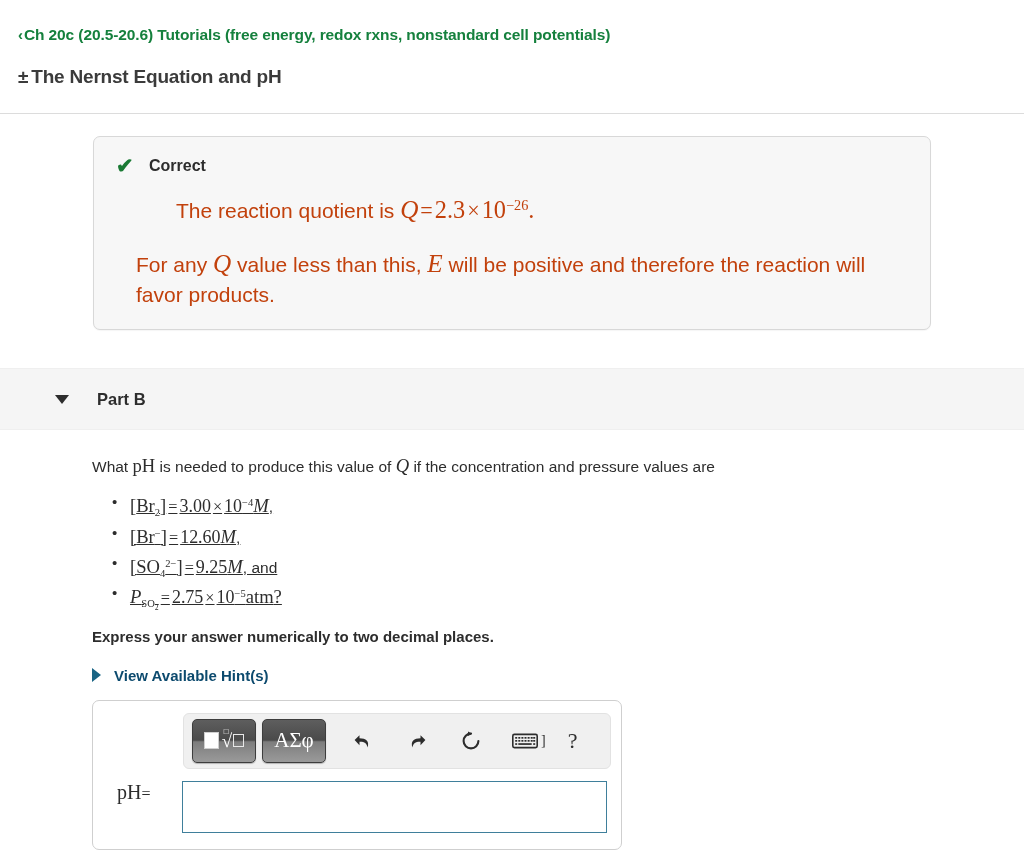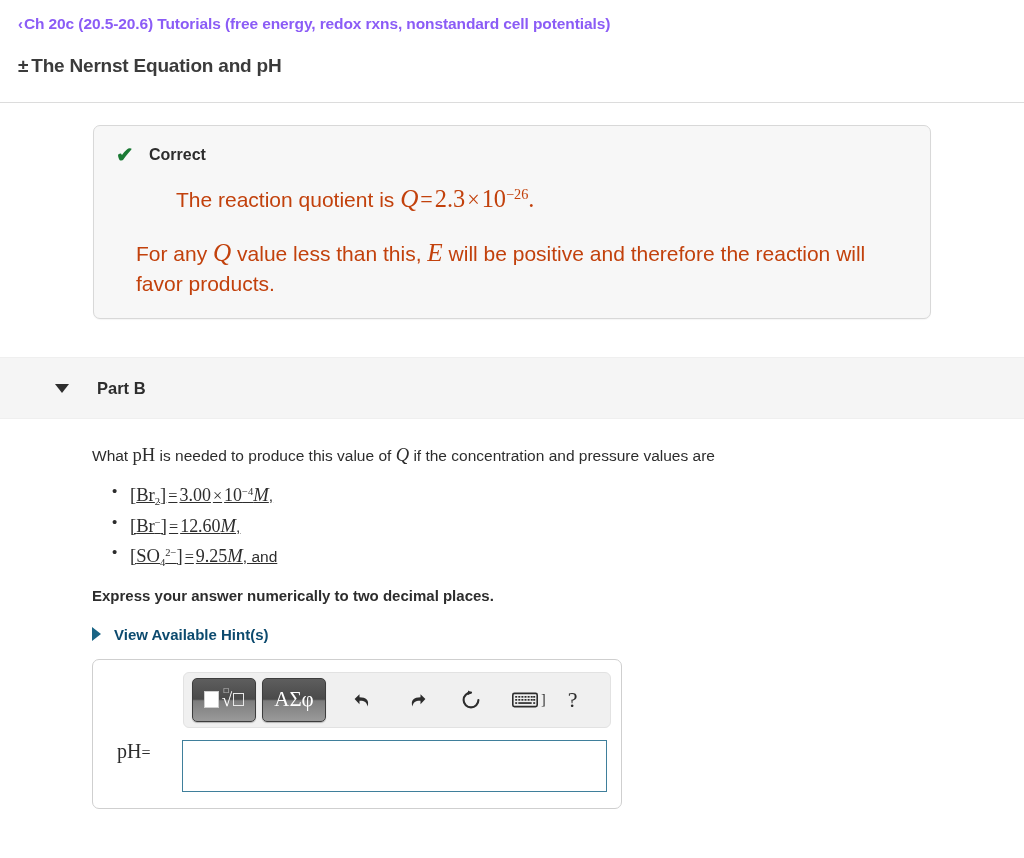--- a/index.html
+++ b/index.html
@@ -16,24 +16,24 @@
     color: #2d2d2d;
     -webkit-font-smoothing: antialiased;
   }
 
   
   .top-header {
     padding: 10px 0 0 0;
   }
   .breadcrumb-link {
     display: inline-block;
-    margin: 5px 0 0 18px;
+    margin: 16px 0 0 18px;
     font-size: 15.5px;
     font-weight: bold;
-    color: #8b5cf6;
+    color: #15803d;
     text-decoration: none;
     letter-spacing: -0.1px;
     white-space: nowrap;
     cursor: pointer;
   }
   .breadcrumb-chevron {
     font-weight: bold;
     font-size: 15px;
     margin-right: 1px;
   }
@@ -391,20 +391,23 @@
     </li>
 
     <li>
       <span class="mr">[</span><span class="mr">Br</span><sup class="msup mr">−</sup><span class="mr">]</span><span class="mop">=</span><span class="mn">12.60</span><span class="mi">M</span><span>,</span>
     </li>
 
     <li>
       <span class="mr">[</span><span class="mr">SO</span><sub class="msub mr">4</sub><sup class="msup mr">2−</sup><span class="mr">]</span><span class="mop">=</span><span class="mn">9.25</span><span class="mi">M</span><span>, and</span>
     </li>
 
+    <li>
+      <span class="mi">P</span><sub class="msub mr">SO</sub><sub class="msub mr" style="font-size:0.5em; vertical-align:-0.95em;">2</sub><span class="mop">=</span><span class="mn">2.75</span><span class="mop">×</span><span class="mn">10</span><sup class="msup mn">−5</sup><span class="mr">atm</span><span class="mr">?</span>
+    </li>
   </ul>
 
   <div class="instruction">Express your answer numerically to two decimal places.</div>
 
   <div class="hints-row">
     <span class="hints-caret"></span>
     <span class="hints-link">View Available Hint(s)</span>
   </div>
 
   <div class="answer-box">

